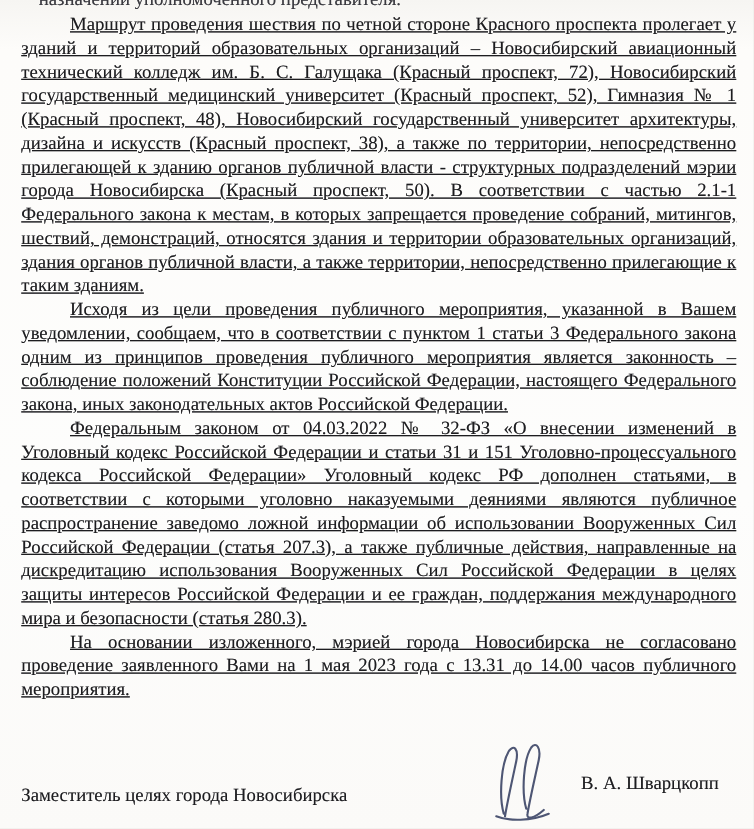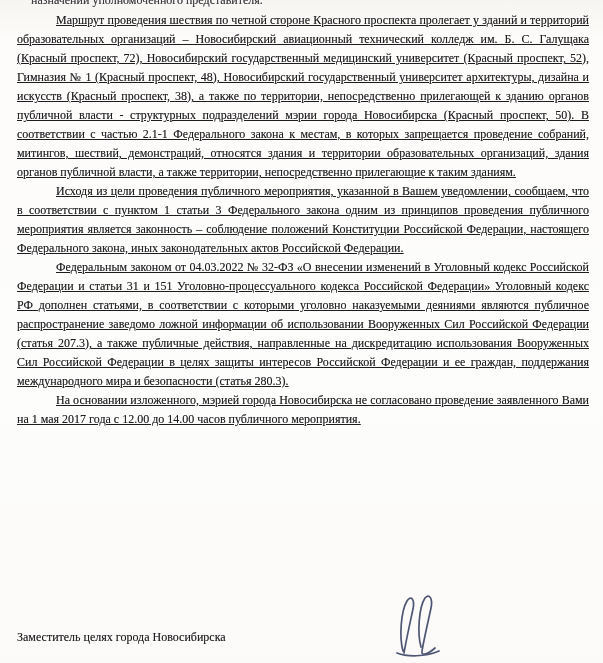--- a/index.html
+++ b/index.html
@@ -10,21 +10,21 @@
   .page {
     position: relative;
     width: 603px;
     height: 663px;
     margin: 0 auto;
     background: linear-gradient(180deg, #f6f5f2 0%, #fdfcfa 6%, #fdfdfc 60%, #fbfaf8 100%);
     overflow: hidden;
     box-sizing: border-box;
     padding: 0 14px 0 17px;
     font-family: "Liberation Serif", "DejaVu Serif", serif;
-    font-size: 12px;
+    font-size: 15px;
     line-height: 19px;
     color: #1d1d20;
     text-shadow: 0 0 0.4px rgba(30,30,35,0.45);
   }
   .clipped-line {
     height: 11px;
     overflow: hidden;
     position: relative;
   }
   .clipped-line span {
@@ -72,30 +72,31 @@
 
 <div class="page">
 
   <div class="clipped-line">
     <span>назначении уполномоченного представителя.</span>
   </div>
 
   <p class="para">Маршрут проведения шествия по четной стороне Красного проспекта пролегает у зданий и территорий образовательных организаций – Новосибирский авиационный технический колледж им. Б. С. Галущака (Красный проспект, 72), Новосибирский государственный медицинский университет (Красный проспект, 52), Гимназия № 1 (Красный проспект, 48), Новосибирский государственный университет архитектуры, дизайна и искусств (Красный проспект, 38), а также по территории, непосредственно прилегающей к зданию органов публичной власти - структурных подразделений мэрии города Новосибирска (Красный проспект, 50). В соответствии с частью 2.1-1 Федерального закона к местам, в которых запрещается проведение собраний, митингов, шествий, демонстраций, относятся здания и территории образовательных организаций, здания органов публичной власти, а также территории, непосредственно прилегающие к таким зданиям.</p>
   <p class="para">Исходя из цели проведения публичного мероприятия, указанной в Вашем уведомлении, сообщаем, что в соответствии с пунктом 1 статьи 3 Федерального закона одним из принципов проведения публичного мероприятия является законность – соблюдение положений Конституции Российской Федерации, настоящего Федерального закона, иных законодательных актов Российской Федерации.</p>
   <p class="para">Федеральным законом от 04.03.2022 № 32-ФЗ «О внесении изменений в Уголовный кодекс Российской Федерации и статьи 31 и 151 Уголовно-процессуального кодекса Российской Федерации» Уголовный кодекс РФ дополнен статьями, в соответствии с которыми уголовно наказуемыми деяниями являются публичное распространение заведомо ложной информации об использовании Вооруженных Сил Российской Федерации (статья 207.3), а также публичные действия, направленные на дискредитацию использования Вооруженных Сил Российской Федерации в целях защиты интересов Российской Федерации и ее граждан, поддержания международного мира и безопасности (статья 280.3).</p>
-  <p class="para">На основании изложенного, мэрией города Новосибирска не согласовано проведение заявленного Вами на 1 мая 2017 года с 12.00 до 14.00 часов публичного мероприятия.</p>
+  <p class="para">На основании изложенного, мэрией города Новосибирска не согласовано проведение заявленного Вами на 1 мая 2023 года с 13.31 до 14.00 часов публичного мероприятия.</p>
 
   <div class="footer">
     <span class="position-title">Заместитель целях города Новосибирска</span>
 
     <span class="signature-wrap">
       <svg width="86" height="66" viewBox="0 0 86 66">
         <g fill="none" stroke="#3c4566" stroke-width="1.7" stroke-linecap="round" stroke-linejoin="round" opacity="0.9">
           <path d="M30,58 C26,44 28,18 34,8 C38,2 42,6 40,16 C37,30 33,48 31,60"></path>
           <path d="M48,54 C44,40 46,14 52,5 C56,0 60,5 58,15 C55,29 51,46 49,58 C48,63 54,62 62,55"></path>
           <path d="M24,60 C34,64 52,64 66,58"></path>
         </g>
       </svg>
     </span>
 
+    <span class="signer-name">В. А. Шварцкопп</span>
   </div>
 
 </div>
 
 </body></html>

